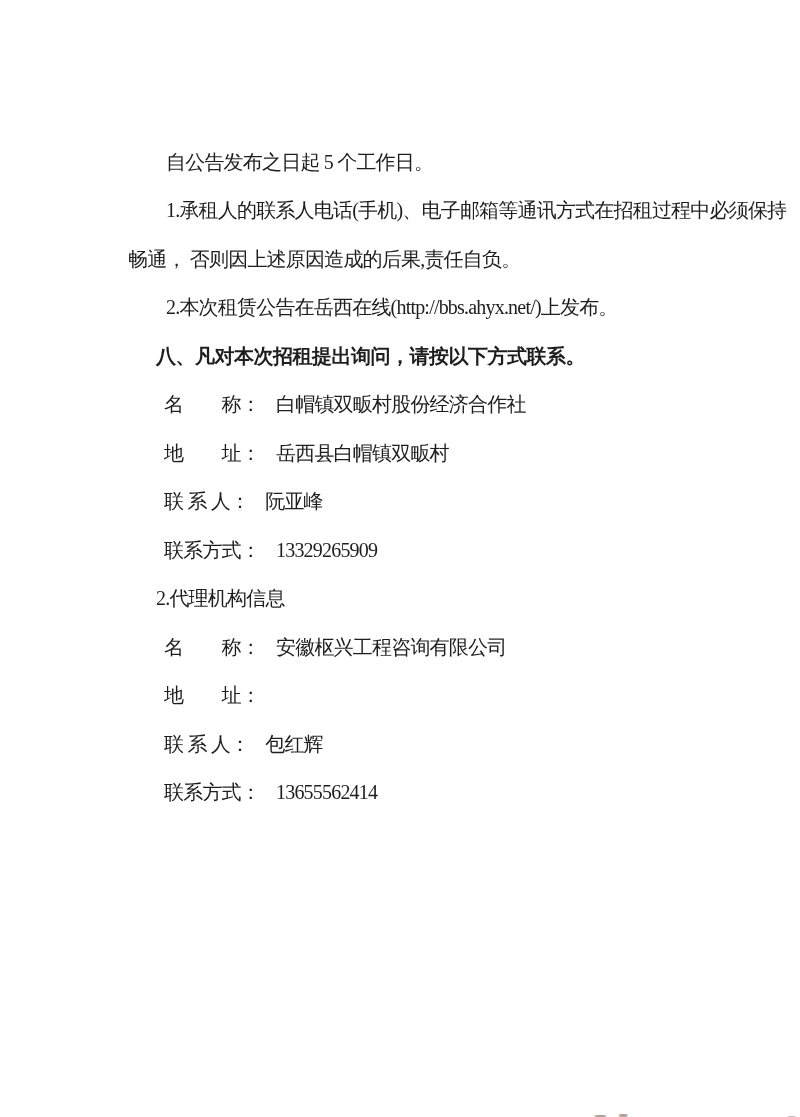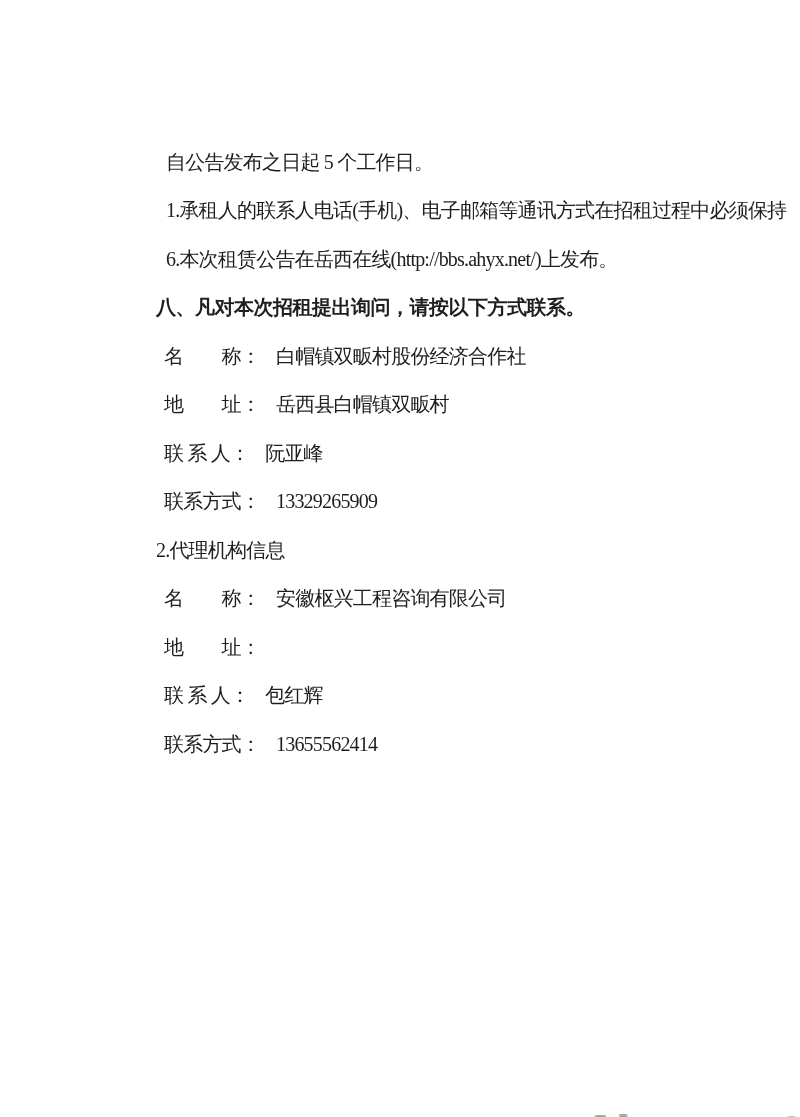--- a/index.html
+++ b/index.html
@@ -63,22 +63,23 @@
 <body>
 
 <div class="page">
   <div class="doc">
 
     <div class="line ind2">自公告发布之日起 5 个工作日。</div>
 
 
     <div class="line ind2">1.承租人的联系人电话(手机)、电子邮箱等通讯方式在招租过程中必须保持</div>
 
+    <div class="line">畅通， 否则因上述原因造成的后果,责任自负。</div>
 
-    <div class="line ind2">6.本次租赁公告在岳西在线(http://bbs.ahyx.net/)上发布。</div>
+    <div class="line ind2">2.本次租赁公告在岳西在线(http://bbs.ahyx.net/)上发布。</div>
 
     <div class="line heading ind1">八、凡对本次招租提出询问，请按以下方式联系。</div>
 
 
     <div class="line ind1">
       <span class="lbl">名　　称：</span><span>白帽镇双畈村股份经济合作社</span>
     </div>
 
     <div class="line ind1">
       <span class="lbl">地　　址：</span><span>岳西县白帽镇双畈村</span>

